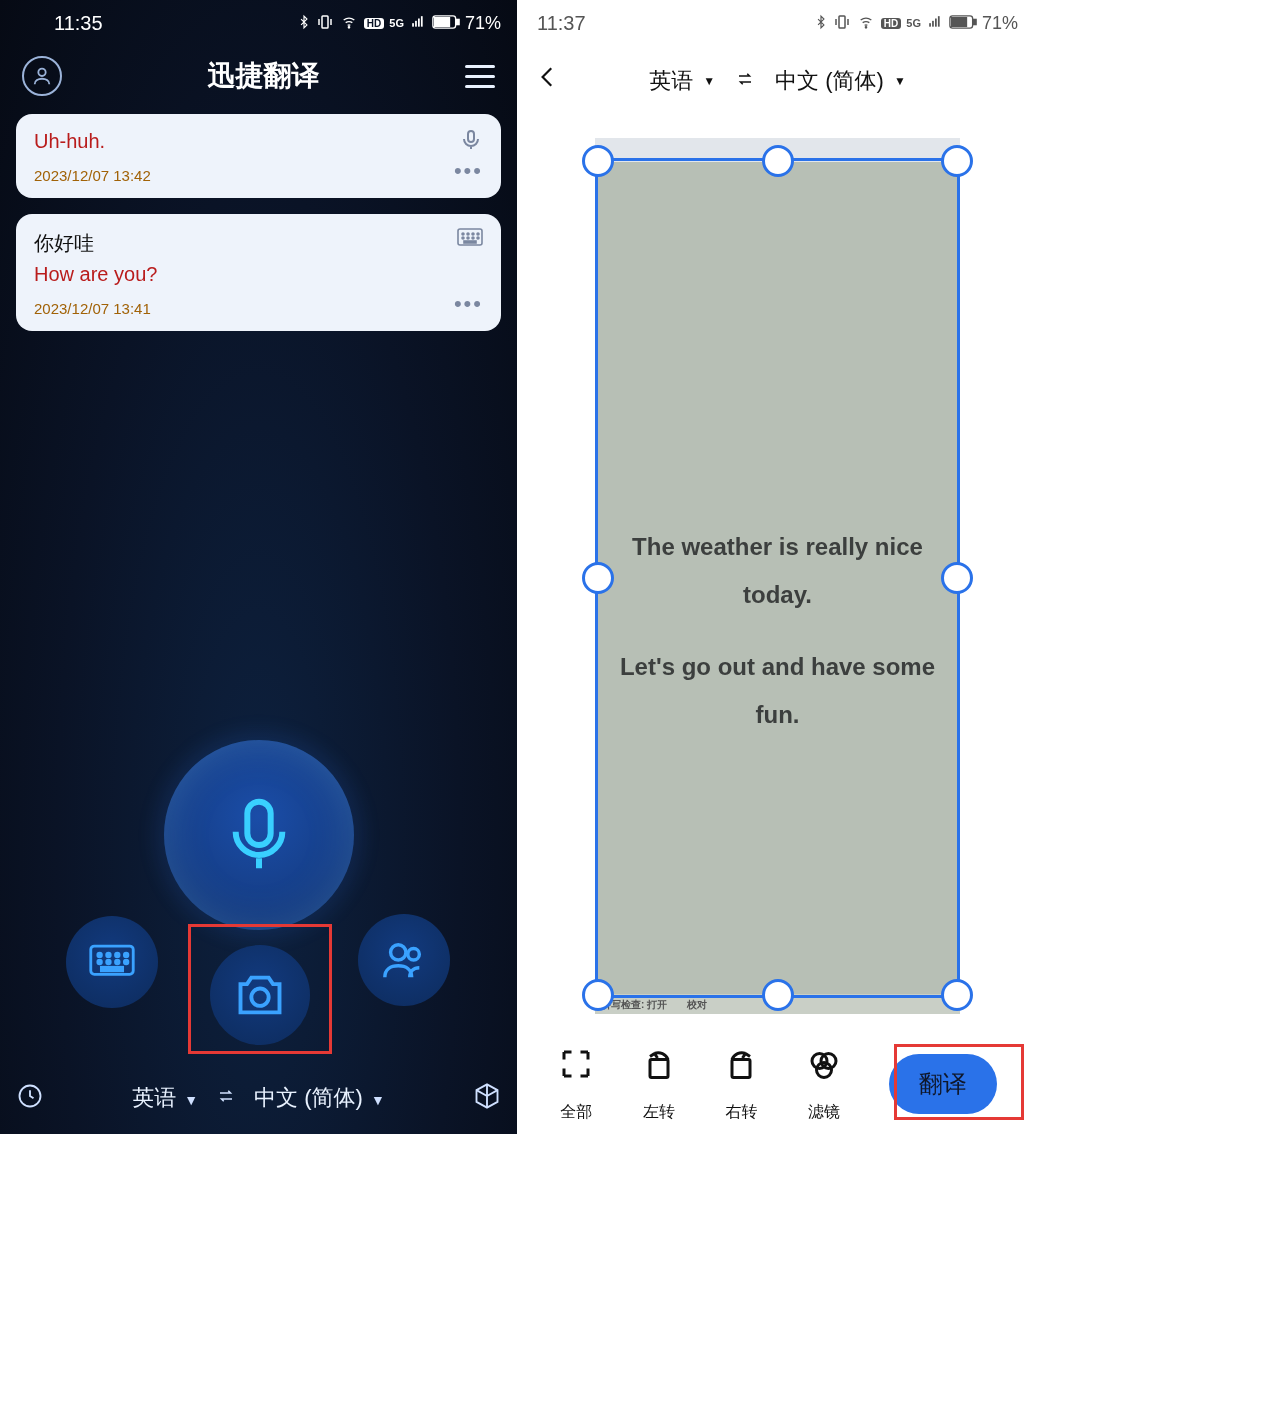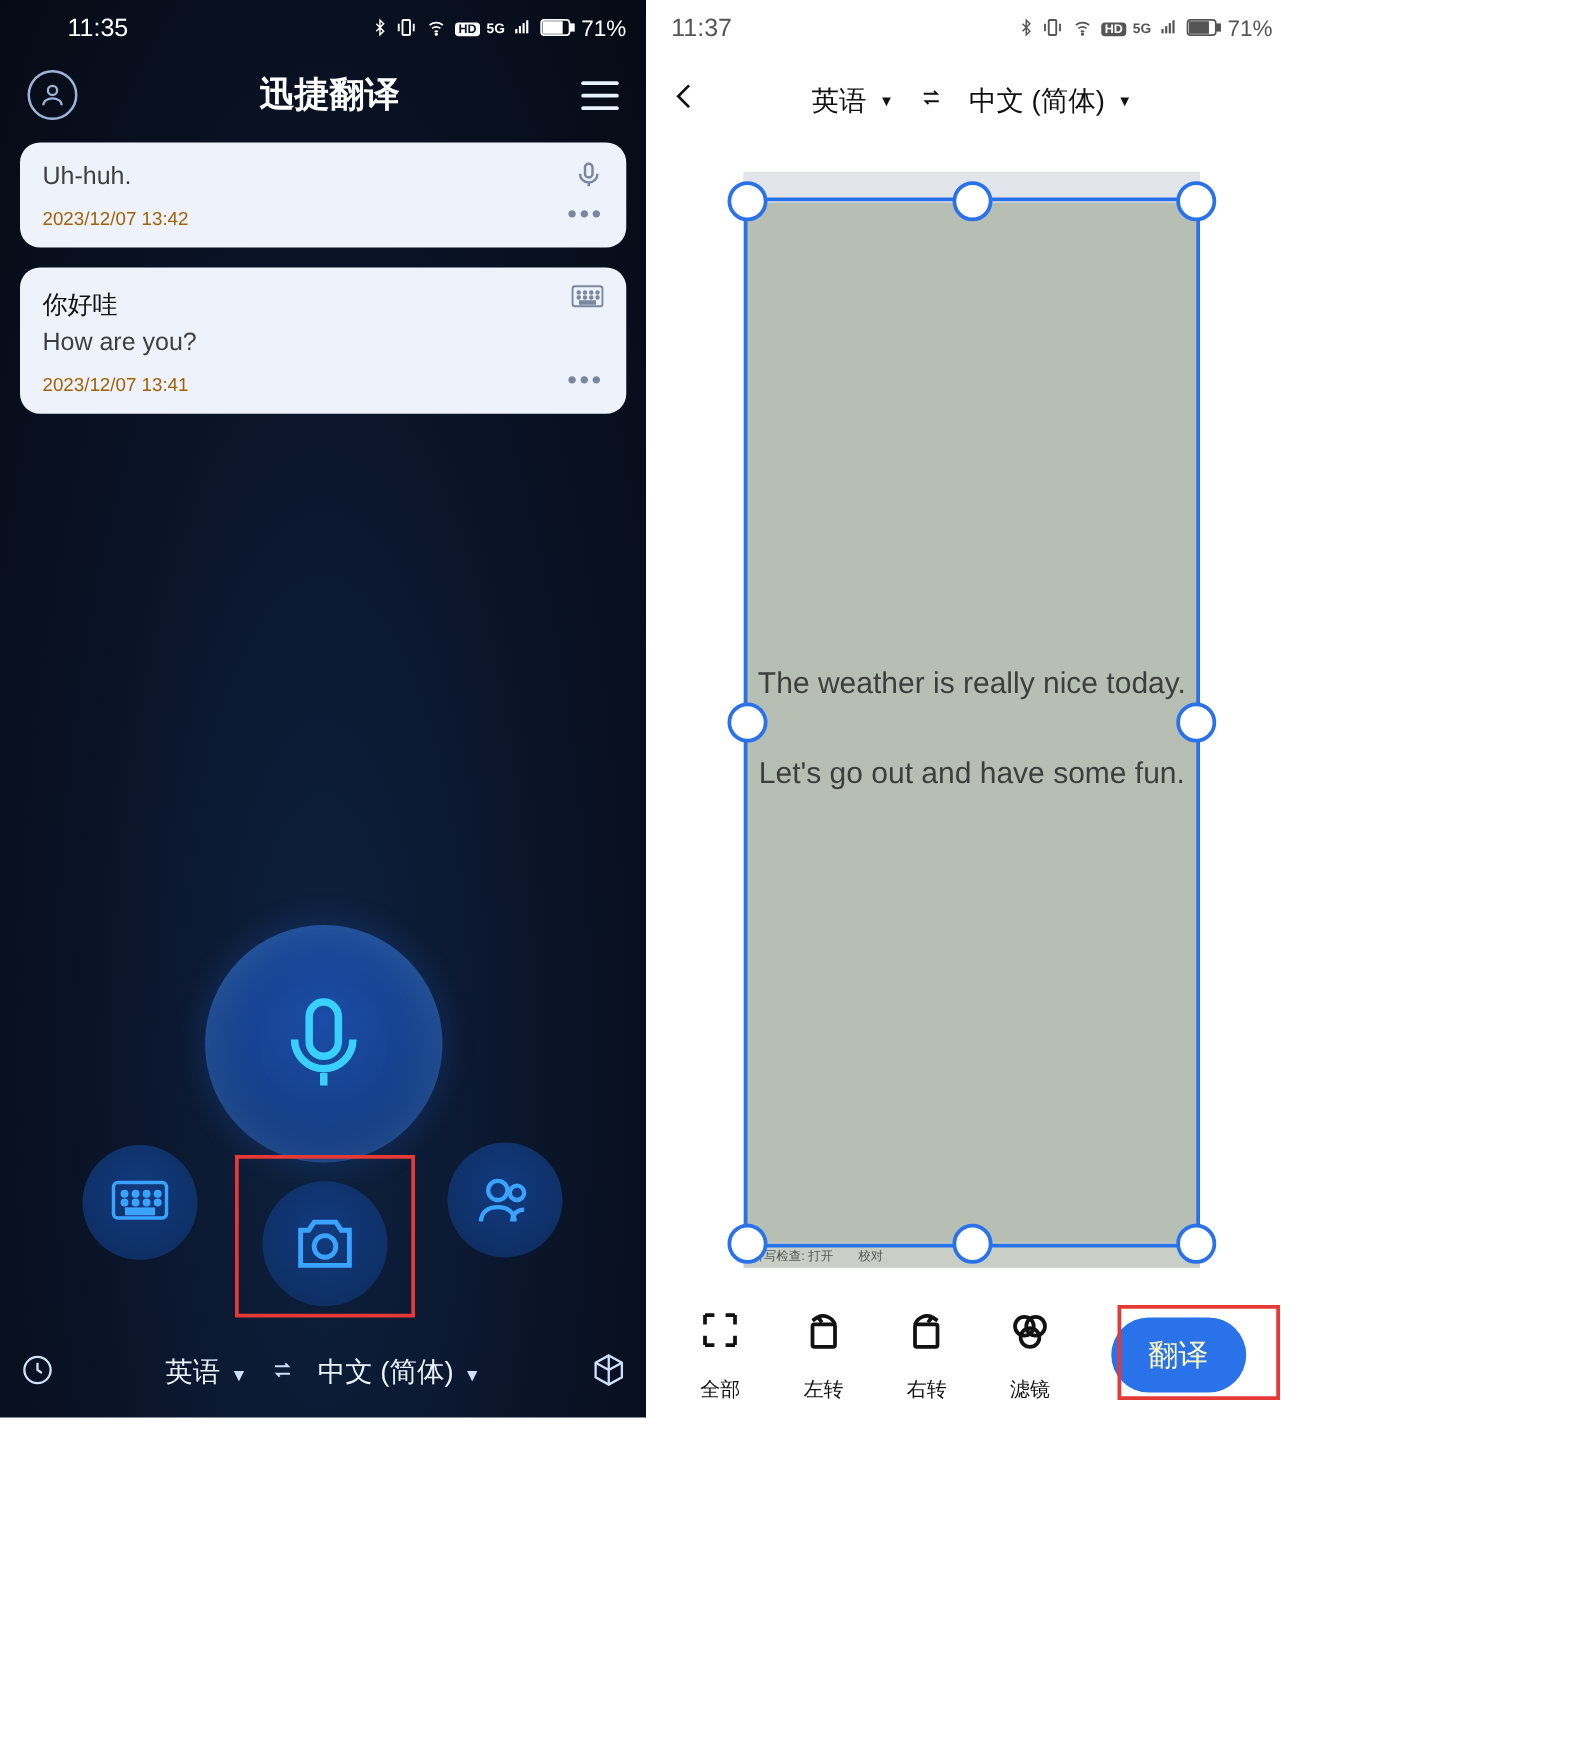--- a/index.html
+++ b/index.html
@@ -51,21 +51,21 @@
   
   .card {
     margin: 0 16px 16px;
     background:#eef3fb;
     border-radius:16px;
     padding:16px 18px 14px;
     color:#111;
     position:relative;
   }
   .card .src { font-size:20px; color:#111; margin-bottom:6px; }
-  .card .tgt { font-size:20px; color:#404040; margin-bottom:14px; }
+  .card .tgt { font-size:20px; color:#b91c1c; margin-bottom:14px; }
   .card .date { font-size:15px; color:#a16207; }
   .card .top-icon { position:absolute; top:14px; right:18px; color:#7b87a0; }
   .card .ellipsis { position:absolute; bottom:14px; right:18px; color:#7b87a0; font-size:22px; letter-spacing:2px; }
 
   
   .mic-wrap {
     position:absolute; left:50%; transform:translateX(-50%);
     top:740px; width:190px; height:190px;
   }
   .mic-glow {
@@ -112,21 +112,21 @@
     position:relative; color:#111;
   }
   .rhdr .back { position:absolute; left:14px; top:18px; }
   .rhdr .langs { display:flex; align-items:center; gap:18px; font-size:22px; font-weight:500; }
   .rhdr .langs .lbl { display:flex; align-items:center; }
   .rhdr .langs .lbl .tri2 { font-size:12px; margin-left:10px; }
   .swap { font-size:20px; }
 
   
   .crop-zone {
-    position:absolute; left:52px; right:52px; top:128px; bottom:106px;
+    position:absolute; left:52px; right:52px; top:128px; bottom:106px;font-weight:bold;
   }
   .photo {
     position:absolute; left:22px; right:22px; top:10px; bottom:14px;
     background:#b7bfb5;
   }
   .photo .topstrip {
     position:absolute; top:0; left:0; right:0; height:24px;
     background:#e2e6eb;
   }
   .photo .botstrip {
@@ -158,21 +158,21 @@
     position:absolute; bottom:0; left:0; right:0; height:100px;
     display:flex; align-items:center; justify-content:space-around;
     padding:0 14px;
   }
   .tool {
     display:flex; flex-direction:column; align-items:center; gap:20px;
     color:#111; font-size:16px;
   }
   .tool svg { width:36px; height:36px; }
   .translate-btn {
-    background:#2a72e9; color:#fef9c3; border-radius:34px;
+    background:#2a72e9; color:#0f172a; border-radius:34px;
     padding:14px 30px; font-size:24px; font-weight:500;
   }
   .translate-redbox {
     position:absolute; right:10px; bottom:14px; width:130px; height:76px;
     border:3px solid #e53935; pointer-events:none;
   }
 
   
   .pad-below { width:100%; height:267px; }
 

